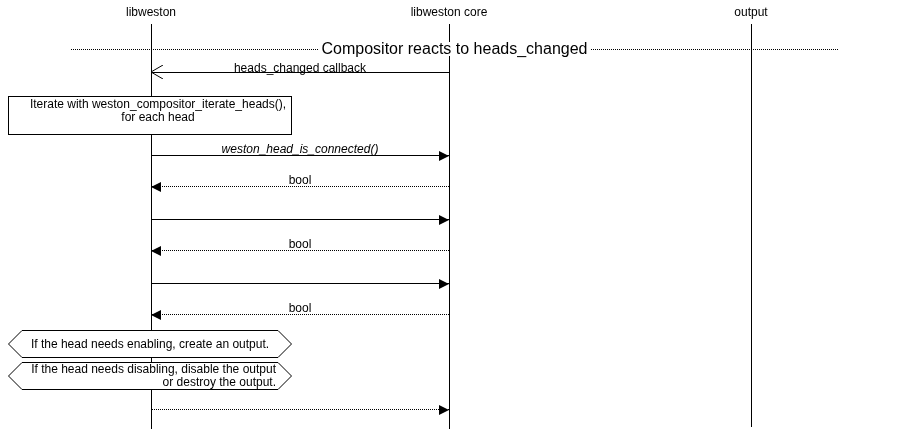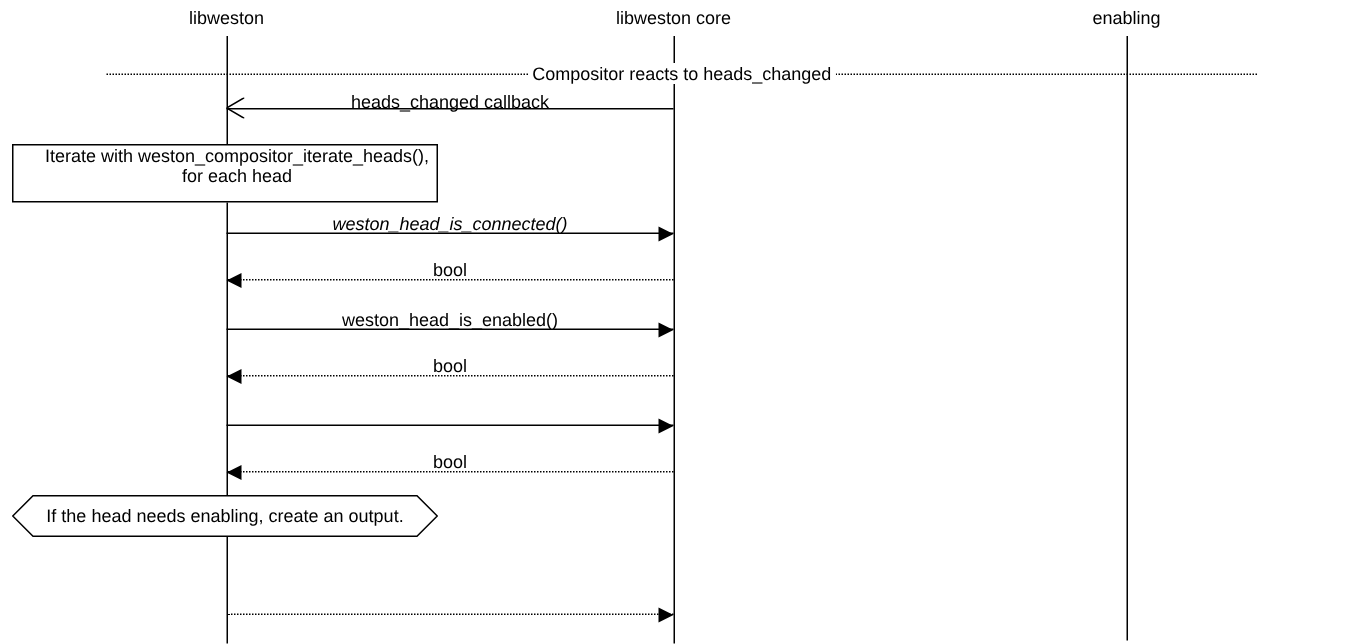--- a/index.html
+++ b/index.html
@@ -36,21 +36,21 @@
   .divider-line {
     position: absolute;
     height: 0;
     border-top: 1px dotted #000;
   }
   .divider-label {
     position: absolute;
     transform: translateX(-50%);
     background: #ffffff;
     padding: 0 3px;
-    font-size: 12px;
+    font-size: 16px;
     line-height: 14px;
     white-space: nowrap;
   }
   .msg-line {
     position: absolute;
     height: 0;
   }
   .msg-line.solid { border-top: 1px solid #000; }
   .msg-line.dotted { border-top: 1px dotted #000; }
   .msg-label {
@@ -117,48 +117,53 @@
   }
 </style>
 </head>
 <body>
 
 <div id="diagram">
     <div class="participant-label" style="left: 151px; top: 5px;">libweston</div>
     <div class="lifeline" style="left: 151px; top: 24px; height: 405px;"></div>
     <div class="participant-label" style="left: 449px; top: 5px;">libweston core</div>
     <div class="lifeline" style="left: 449px; top: 24px; height: 405px;"></div>
-    <div class="participant-label" style="left: 751px; top: 5px;">enabling</div>
+    <div class="participant-label" style="left: 751px; top: 5px;">output</div>
     <div class="lifeline" style="left: 751px; top: 24px; height: 403px;"></div>
     <div class="divider-line" style="left: 71px; top: 49px; width: 767px;"></div>
     <div class="divider-label" style="left: 454.5px; top: 42px;">Compositor reacts to heads_changed</div>
     <div class="msg-line solid" style="left: 151px; top: 72px; width: 298px;"></div>
     <div class="arrowhead-open" style="top: 65px; left: 151px;"><svg width="12" height="14" viewBox="0 0 12 14">
         <path d="M12,0 L0,7 L12,14" fill="none" stroke="#000" stroke-width="1"></path>
       </svg></div>
     <div class="msg-label" style="left: 300px; top: 61px;">heads_changed callback</div>
     <div class="msg-line solid" style="left: 151px; top: 155px; width: 298px;"></div>
     <div class="arrowhead-filled right" style="top: 151px; left: 439px;"></div>
     <div class="msg-label" style="left: 300px; top: 142px; font-style: italic;">weston_head_is_connected()</div>
     <div class="msg-line dotted" style="left: 151px; top: 186px; width: 298px;"></div>
     <div class="arrowhead-filled left" style="top: 182px; left: 151px;"></div>
     <div class="msg-label" style="left: 300px; top: 173px;">bool</div>
     <div class="msg-line solid" style="left: 151px; top: 219px; width: 298px;"></div>
     <div class="arrowhead-filled right" style="top: 215px; left: 439px;"></div>
-    <div class="msg-label" style="left: 300px; top: 206px;">weston_head_is_enabled()</div>
     <div class="msg-line dotted" style="left: 151px; top: 250px; width: 298px;"></div>
     <div class="arrowhead-filled left" style="top: 246px; left: 151px;"></div>
     <div class="msg-label" style="left: 300px; top: 237px;">bool</div>
     <div class="msg-line solid" style="left: 151px; top: 283px; width: 298px;"></div>
     <div class="arrowhead-filled right" style="top: 279px; left: 439px;"></div>
     <div class="msg-line dotted" style="left: 151px; top: 314px; width: 298px;"></div>
     <div class="arrowhead-filled left" style="top: 310px; left: 151px;"></div>
     <div class="msg-label" style="left: 300px; top: 301px;">bool</div>
     <div class="msg-line dotted" style="left: 151px; top: 409px; width: 298px;"></div>
     <div class="arrowhead-filled right" style="top: 405px; left: 439px;"></div>
     <div class="note-box" style="left: 8px; top: 96px; width: 284px; height: 39px;">Iterate with weston_compositor_iterate_heads(), for each head</div>
     <div class="hexagon-wrap" style="left: 8px; top: 330px; width: 284px; height: 28px;">
       <svg width="284" height="28" viewBox="0 0 284 28">
         <polygon points="14,0.5 270,0.5 283.5,14 270,27.5 14,27.5 0.5,14" fill="#ffffff" stroke="#000000" stroke-width="1"></polygon>
       </svg>
       <div class="hexagon-text">If the head needs enabling, create an output.</div>
     </div>
+    <div class="hexagon-wrap" style="left: 8px; top: 362px; width: 284px; height: 28px;">
+      <svg width="284" height="28" viewBox="0 0 284 28">
+        <polygon points="14,0.5 270,0.5 283.5,14 270,27.5 14,27.5 0.5,14" fill="#ffffff" stroke="#000000" stroke-width="1"></polygon>
+      </svg>
+      <div class="hexagon-text">If the head needs disabling, disable the output or destroy the output.</div>
+    </div>
   </div>
 
 </body></html>

